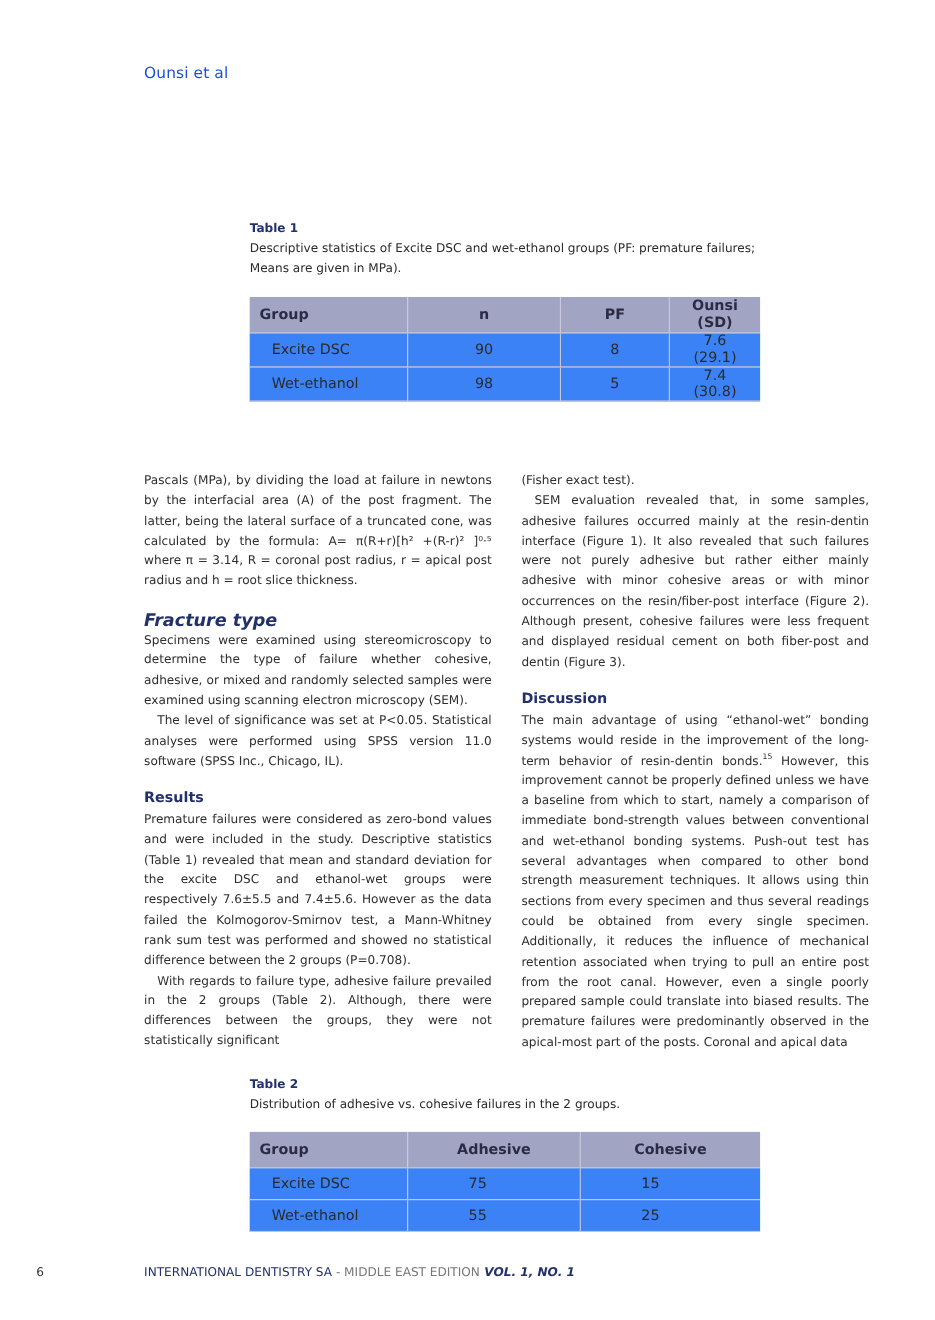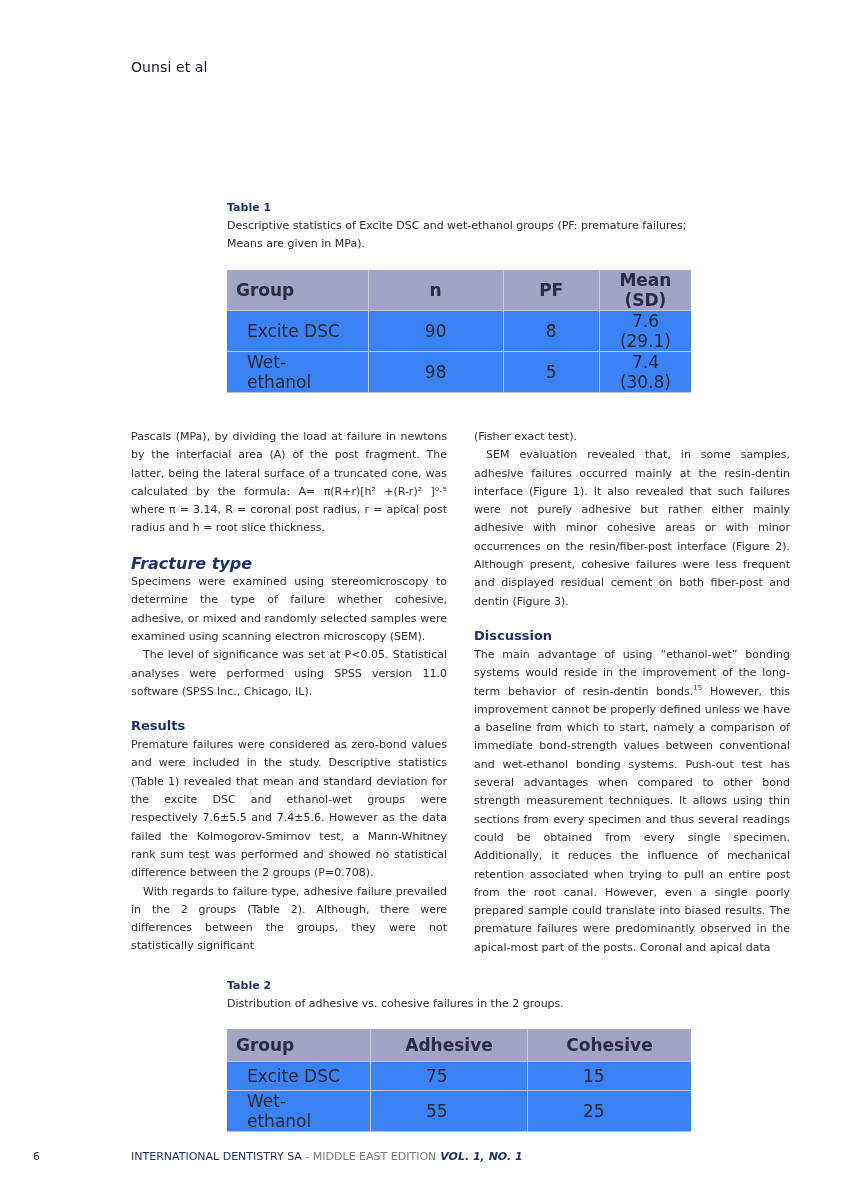--- a/index.html
+++ b/index.html
@@ -1,22 +1,22 @@
 <!DOCTYPE html>
 <html><head>
 <meta charset="utf-8">
 <style>
   html, body { margin: 0; padding: 0; background: #ffffff; }
   body { width: 850px; height: 1200px; position: relative; overflow: hidden;
          font-family: "DejaVu Sans", sans-serif; color: #2a2a2a; }
-  .running-head { position: absolute; left: 131px; top: 59px; font-size: 14px; color: #0f172a; letter-spacing: 0.1px; text-align: center; }
+  .running-head { position: absolute; left: 131px; top: 59px; font-size: 14px; color: #1d4ed8; letter-spacing: 0.1px; text-align: center; }
   .table-block { position: absolute; left: 227px; width: 464px; }
   .tbl-label { font-size: 11px; font-weight: bold; color: #23316b; margin: 0 0 3px 0; }
   .tbl-caption { font-size: 11px; line-height: 18px; color: #2a2a2a; margin: 0; }
-  table.data { border-collapse: collapse; width: 464px; font-size: 17px; }
+  table.data { border-collapse: collapse; width: 464px; font-size: 13px; }
   table.data th { background: #a1a4c3; color: #2b2b45; font-weight: bold; height: 32px; padding: 0 9px; border-right: 1px solid #c9cbdc; }
   table.data td { background: #3b82f6; height: 28px; padding: 0 20px; border-top: 1px solid #c5c6d2; border-right: 1px solid #c5c6d2; color: #2a2a2a; }
   table.data th:last-child, table.data td:last-child { border-right: none; }
   table.data tr:last-child td { border-bottom: 1px solid #c5c6d2; }
   .c { text-align: center; } .l { text-align: left; }
   .col { position: absolute; top: 428px; width: 316px; font-size: 11px; line-height: 18.3px; text-align: justify; color: #2e2e2e; }
   .col p { margin: 0; }
   .col p.ind { text-indent: 12px; }
   .col-left { left: 131px; }
   .col-right { left: 474px; }
@@ -37,21 +37,21 @@
 
 <div class="table-block" style="top:201px;">
   <p class="tbl-label">Table 1</p>
   <p class="tbl-caption">Descriptive statistics of Excite DSC and wet-ethanol groups (PF: premature failures; Means are given in MPa).</p>
   <table class="data" style="margin-top:17px;">
     <thead>
       <tr>
         <th class="l" style="width:125px;">Group</th>
         <th class="c" style="width:120px;">n</th>
         <th class="c" style="width:80px;">PF</th>
-        <th class="c">Mean (SD)</th>
+        <th class="c">Ounsi (SD)</th>
       </tr>
     </thead>
     <tbody>
       <tr>
         <td class="l">Excite DSC</td>
         <td class="c">90</td>
         <td class="c">8</td>
         <td class="c">7.6 (29.1)</td>
       </tr>
       <tr>

